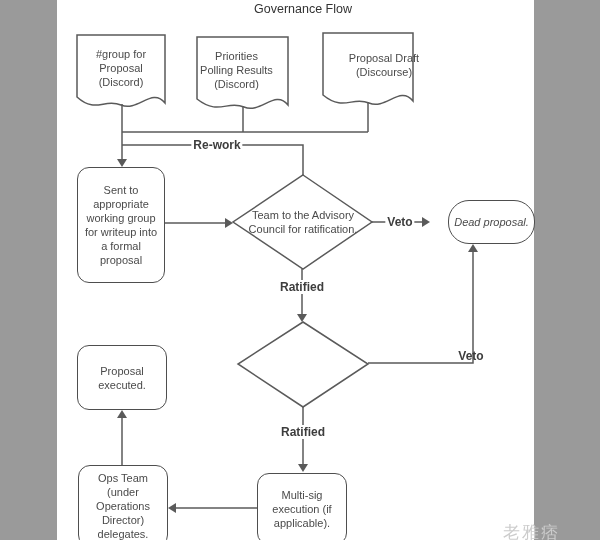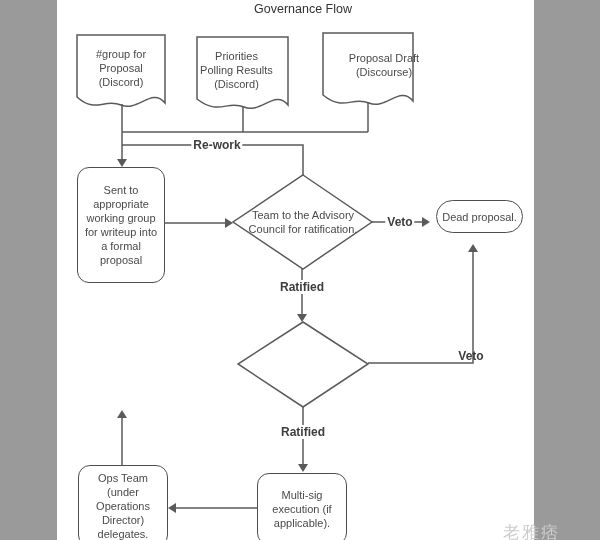--- a/index.html
+++ b/index.html
@@ -92,22 +92,23 @@
       <polygon points="117,418 127,418 122,410"></polygon>
     </g>
   </svg>
 
   <div class="shape-text" style="left:79px;top:40px;width:84px;height:56px;">#group for Proposal (Discord)</div>
   <div class="shape-text" style="left:199px;top:42px;width:75px;height:56px;">Priorities Polling Results (Discord)</div>
   <div class="shape-text" style="left:325px;top:40px;width:86px;height:50px;padding-left:16px;">Proposal Draft (Discourse)</div>
 
   <div class="node" style="left:77px;top:167px;width:88px;height:116px;">Sent to appropriate working group for writeup into a formal proposal</div>
 
-  <div class="node pill" style="left:436px;top:200px;width:87px;height:33px;">Dead proposal.</div>
+  <div class="node pill" style="left:448px;top:200px;width:87px;height:44px;font-style:italic;">Dead proposal.</div>
 
+  <div class="node" style="left:77px;top:345px;width:90px;height:65px;">Proposal executed.</div>
 
   <div class="node" style="left:78px;top:465px;width:90px;height:82px;">Ops Team (under Operations Director) delegates.</div>
 
   <div class="node" style="left:257px;top:473px;width:90px;height:72px;">Multi-sig execution (if applicable).</div>
 
   <div class="shape-text" style="left:243px;top:198px;width:120px;height:48px;">Team to the Advisory Council for ratification.</div>
 
   <div class="edge-label" style="left:217px;top:145px;">Re-work</div>
   <div class="edge-label" style="left:400px;top:222px;">Veto</div>
   <div class="edge-label" style="left:302px;top:287px;">Ratified</div>

